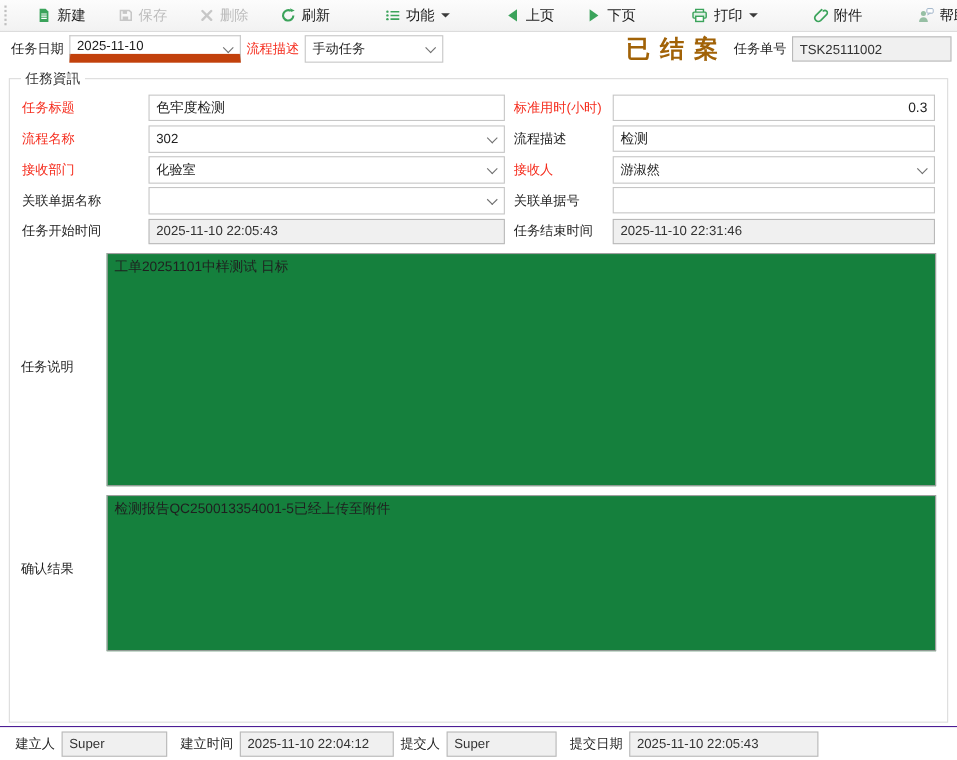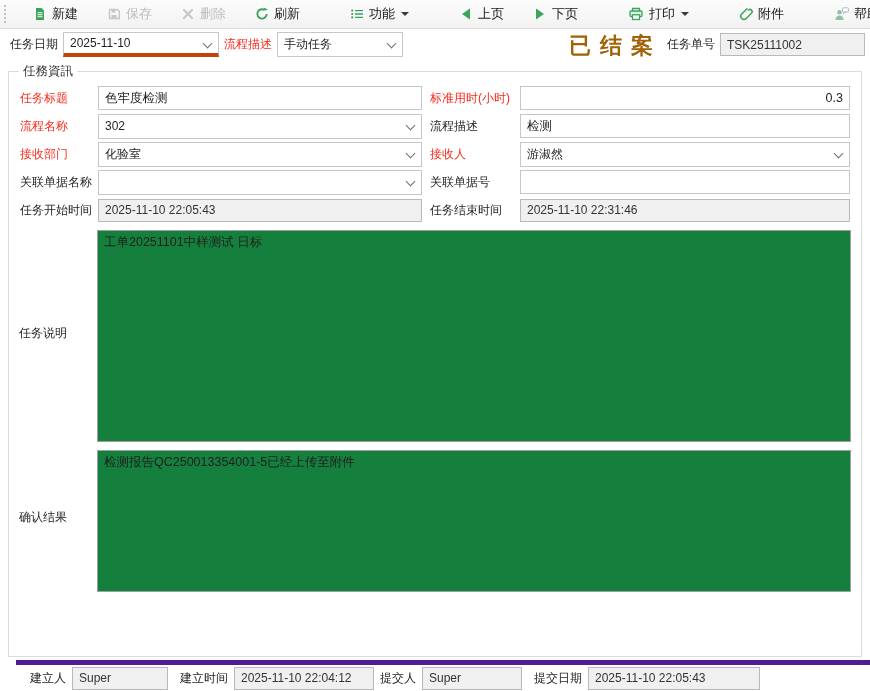--- a/index.html
+++ b/index.html
@@ -27,61 +27,61 @@
   .overflow-caret { margin-left:auto; margin-right:4px; width:0; height:0;
     border-left:4px solid transparent; border-right:4px solid transparent; border-top:4px solid #555; }
   
   .filter-row { height:31px; display:flex; align-items:center; padding:0 5px; }
   .flabel { margin:0 5px; white-space:nowrap; }
   .red { color:#f52c1d; }
   .combo {
     position:relative; height:25px; background:#fff; border:1px solid #c6c6c6;
     display:flex; align-items:center; padding:0 22px 0 6px; cursor:pointer;
   }
-  .combo.focused { border-bottom:4px solid #c2410c; }
+  .combo.focused { border-bottom:8px solid #c2410c; }
   .chev { position:absolute; right:7px; top:7px; width:7px; height:7px;
     border-right:1.5px solid #707070; border-bottom:1.5px solid #707070; transform:rotate(45deg); }
   .ro {
     background:#f0f0f0; border:1px solid #b9b9b9; height:23px;
     display:flex; align-items:center; padding:0 6px; color:#333; overflow:hidden; white-space:nowrap;
   }
   .stamp {
     margin-left:auto; font-family:"DejaVu Serif","Liberation Serif",serif;
     font-weight:bold; font-size:22px; color:#a16207; letter-spacing:9px; line-height:1;
   }
   
   fieldset.group {
     position:absolute; left:8px; right:8px; top:63px; height:594px;
     border:1px solid #dcdcdc; margin:0; padding:4px 10px 0;
   }
   fieldset.group legend { padding:0 4px; color:#333; font-size:12.5px; }
   .frow { display:flex; align-items:center; height:28px; padding:0 1px; }
   .lbl1 { width:78px; white-space:nowrap; overflow:hidden; }
   .lbl2 { width:90px; margin-left:8px; white-space:nowrap; overflow:hidden; }
-  .fld1 { width:324px; }
+  .fld1 { width:324px;margin-left:37px; }
   .fld2 { flex:1; }
   .tin {
     width:100%; height:24px; border:1px solid #c6c6c6; background:#fff;
     padding:0 6px; font:12.5px "Liberation Sans","DejaVu Sans",sans-serif; color:#1f1f1f; outline:none;
   }
   .tin.num { text-align:right; }
   .combo.full { width:100%; }
   .rofld { width:100%; }
   .tarow { display:flex; align-items:center; }
   .tarow .lbl1 { flex:0 0 78px; }
   textarea.ta {
     flex:1; border:1px solid #9f9f9f; background:#15803d; resize:none; outline:none;
     padding:3px 6px; font:12.5px "Liberation Sans","DejaVu Sans",sans-serif; color:#1f1f1f;
   }
   .ta1 { height:212px; margin-top:6px; }
   .ta2 { height:142px; margin-top:8px; }
   
   .statusbar {
-    position:absolute; left:16px; right:0; bottom:0; height:31px; background:#fff;
-    border-top:5px solid #4c1d95; display:flex; align-items:center; padding:0 8px;
+    position:absolute; left:0; right:0; bottom:0; height:31px; background:#fff;
+    border-top:1px solid #4c1d95; display:flex; align-items:center; padding:0 8px;
   }
   .statusbar .flabel { margin:0 6px; }
   .w95 { width:96px; } .w140 { width:140px; } .w100 { width:100px; } .w170 { width:172px; }
   .push { margin-left:auto; }
   .mr16 { margin-right:16px; }
 </style>
 </head>
 <body>
 
 <div class="toolbar">

